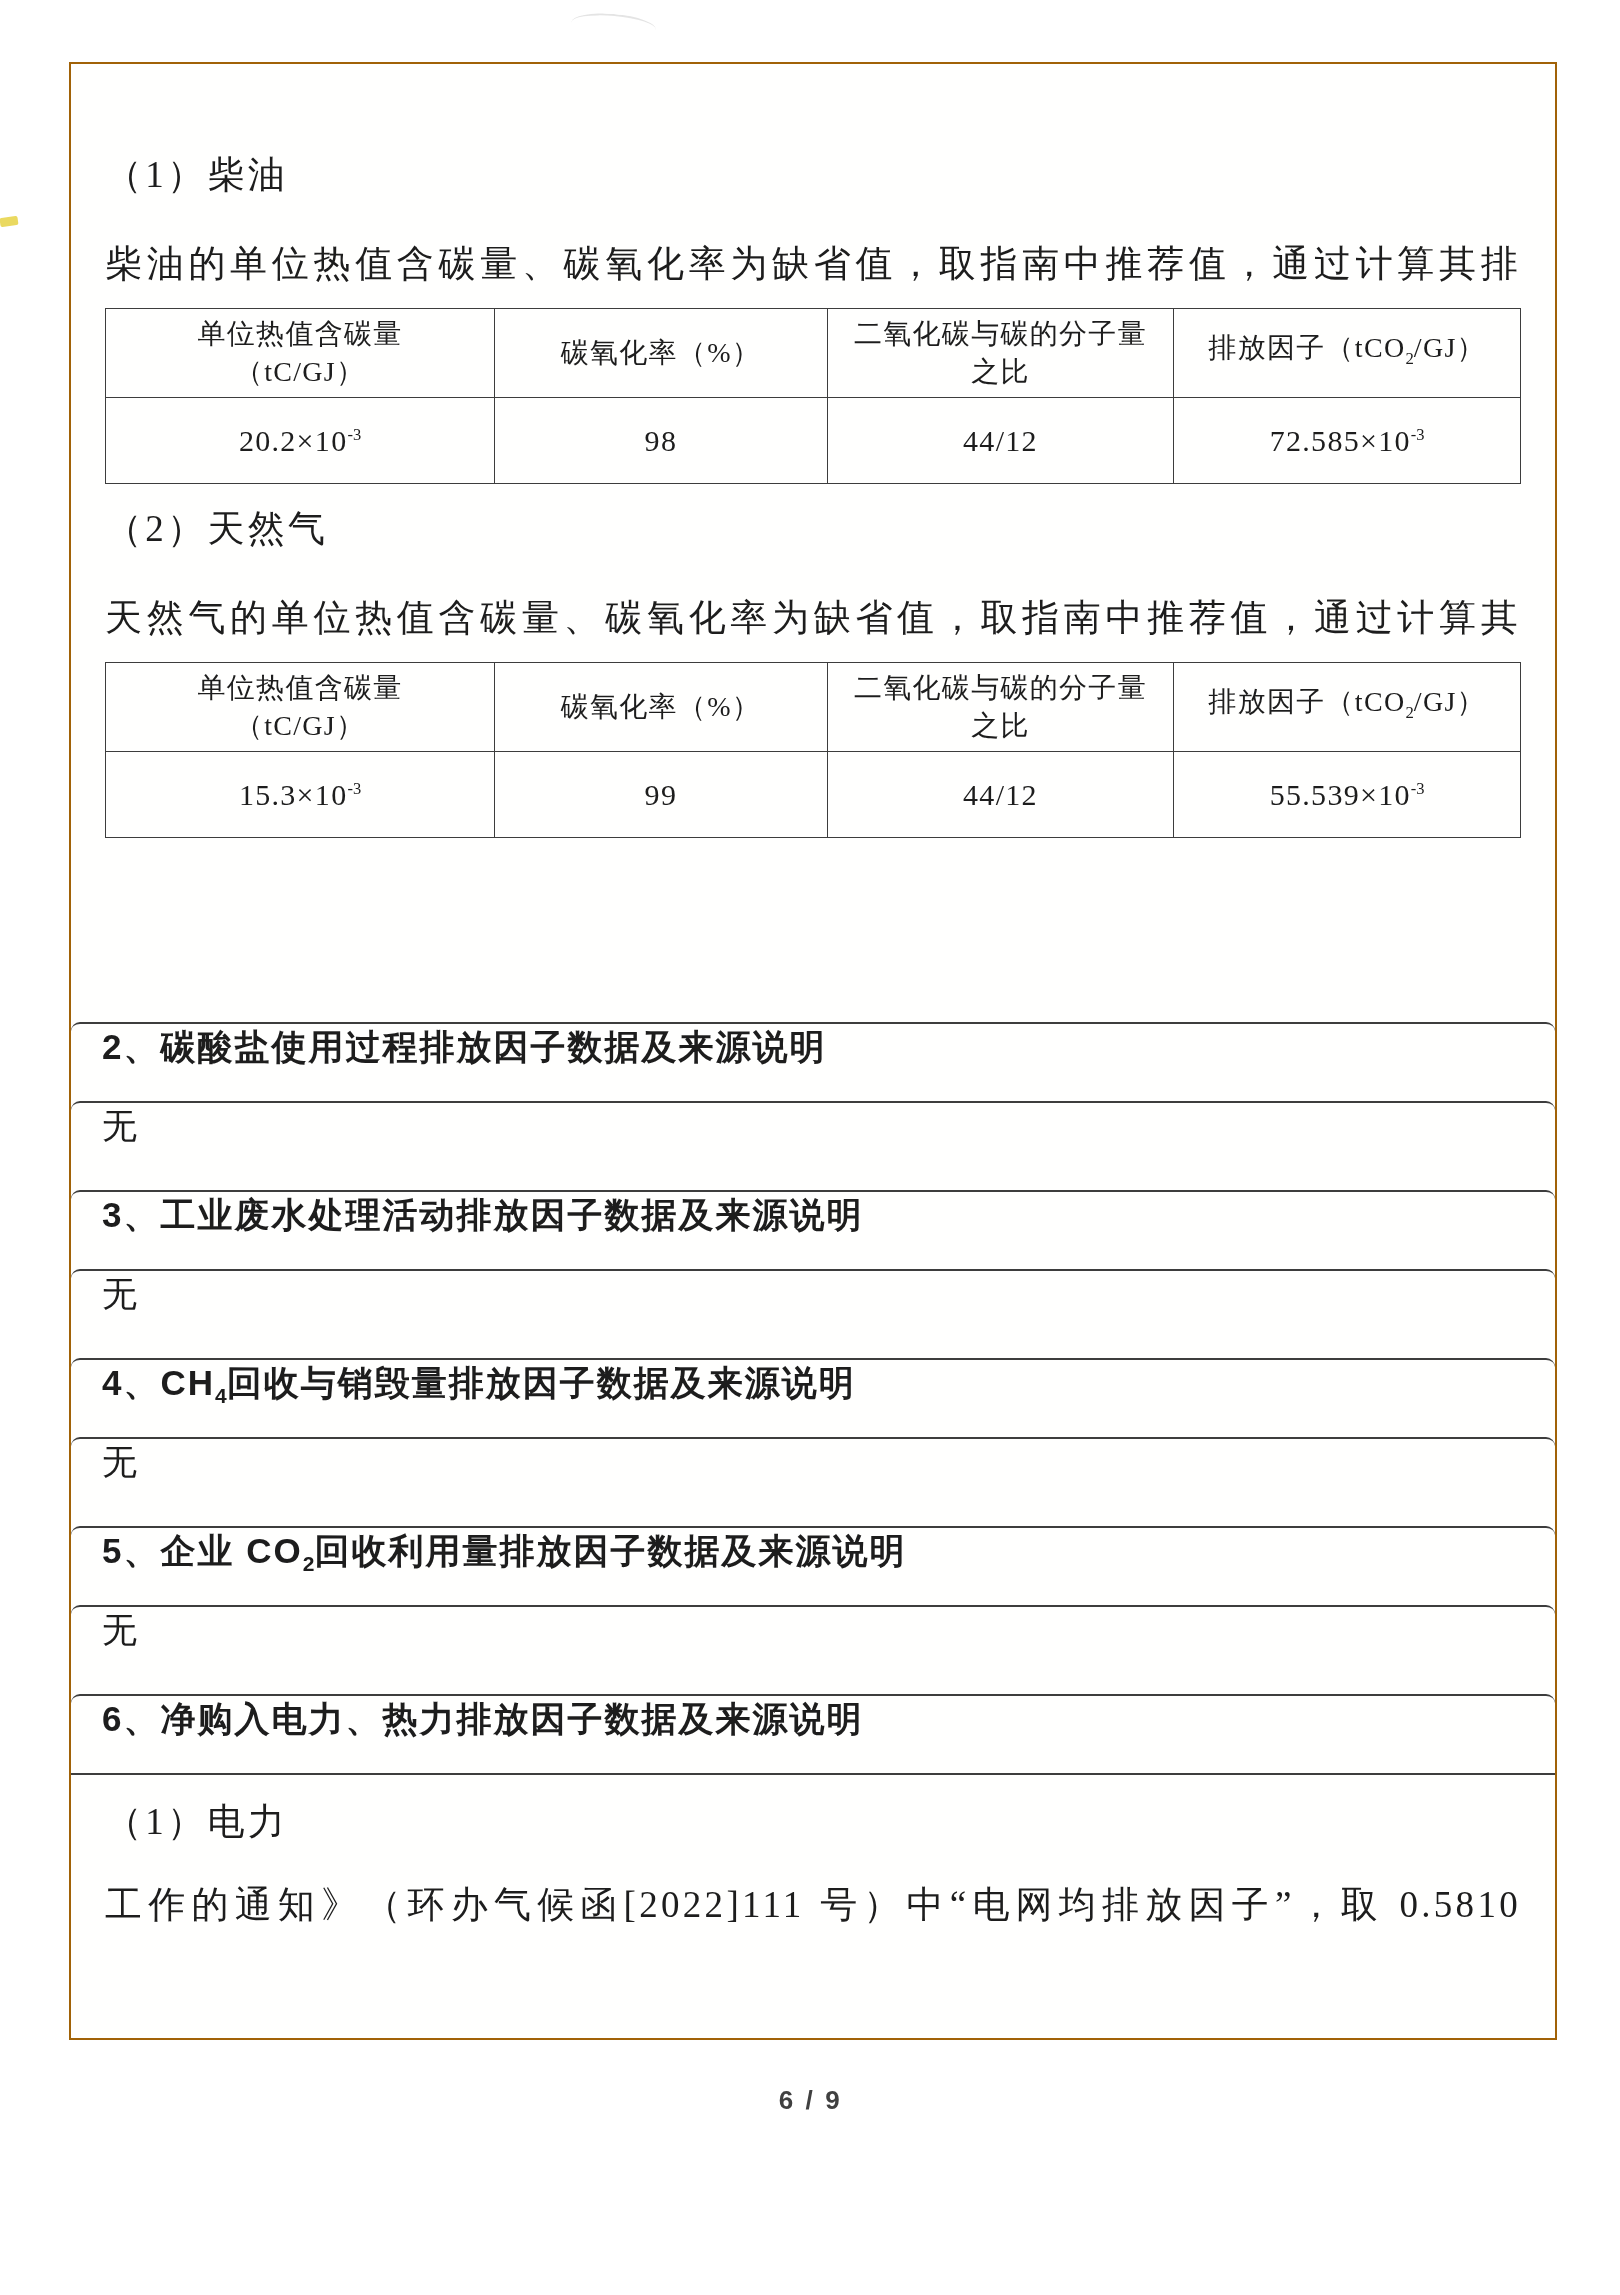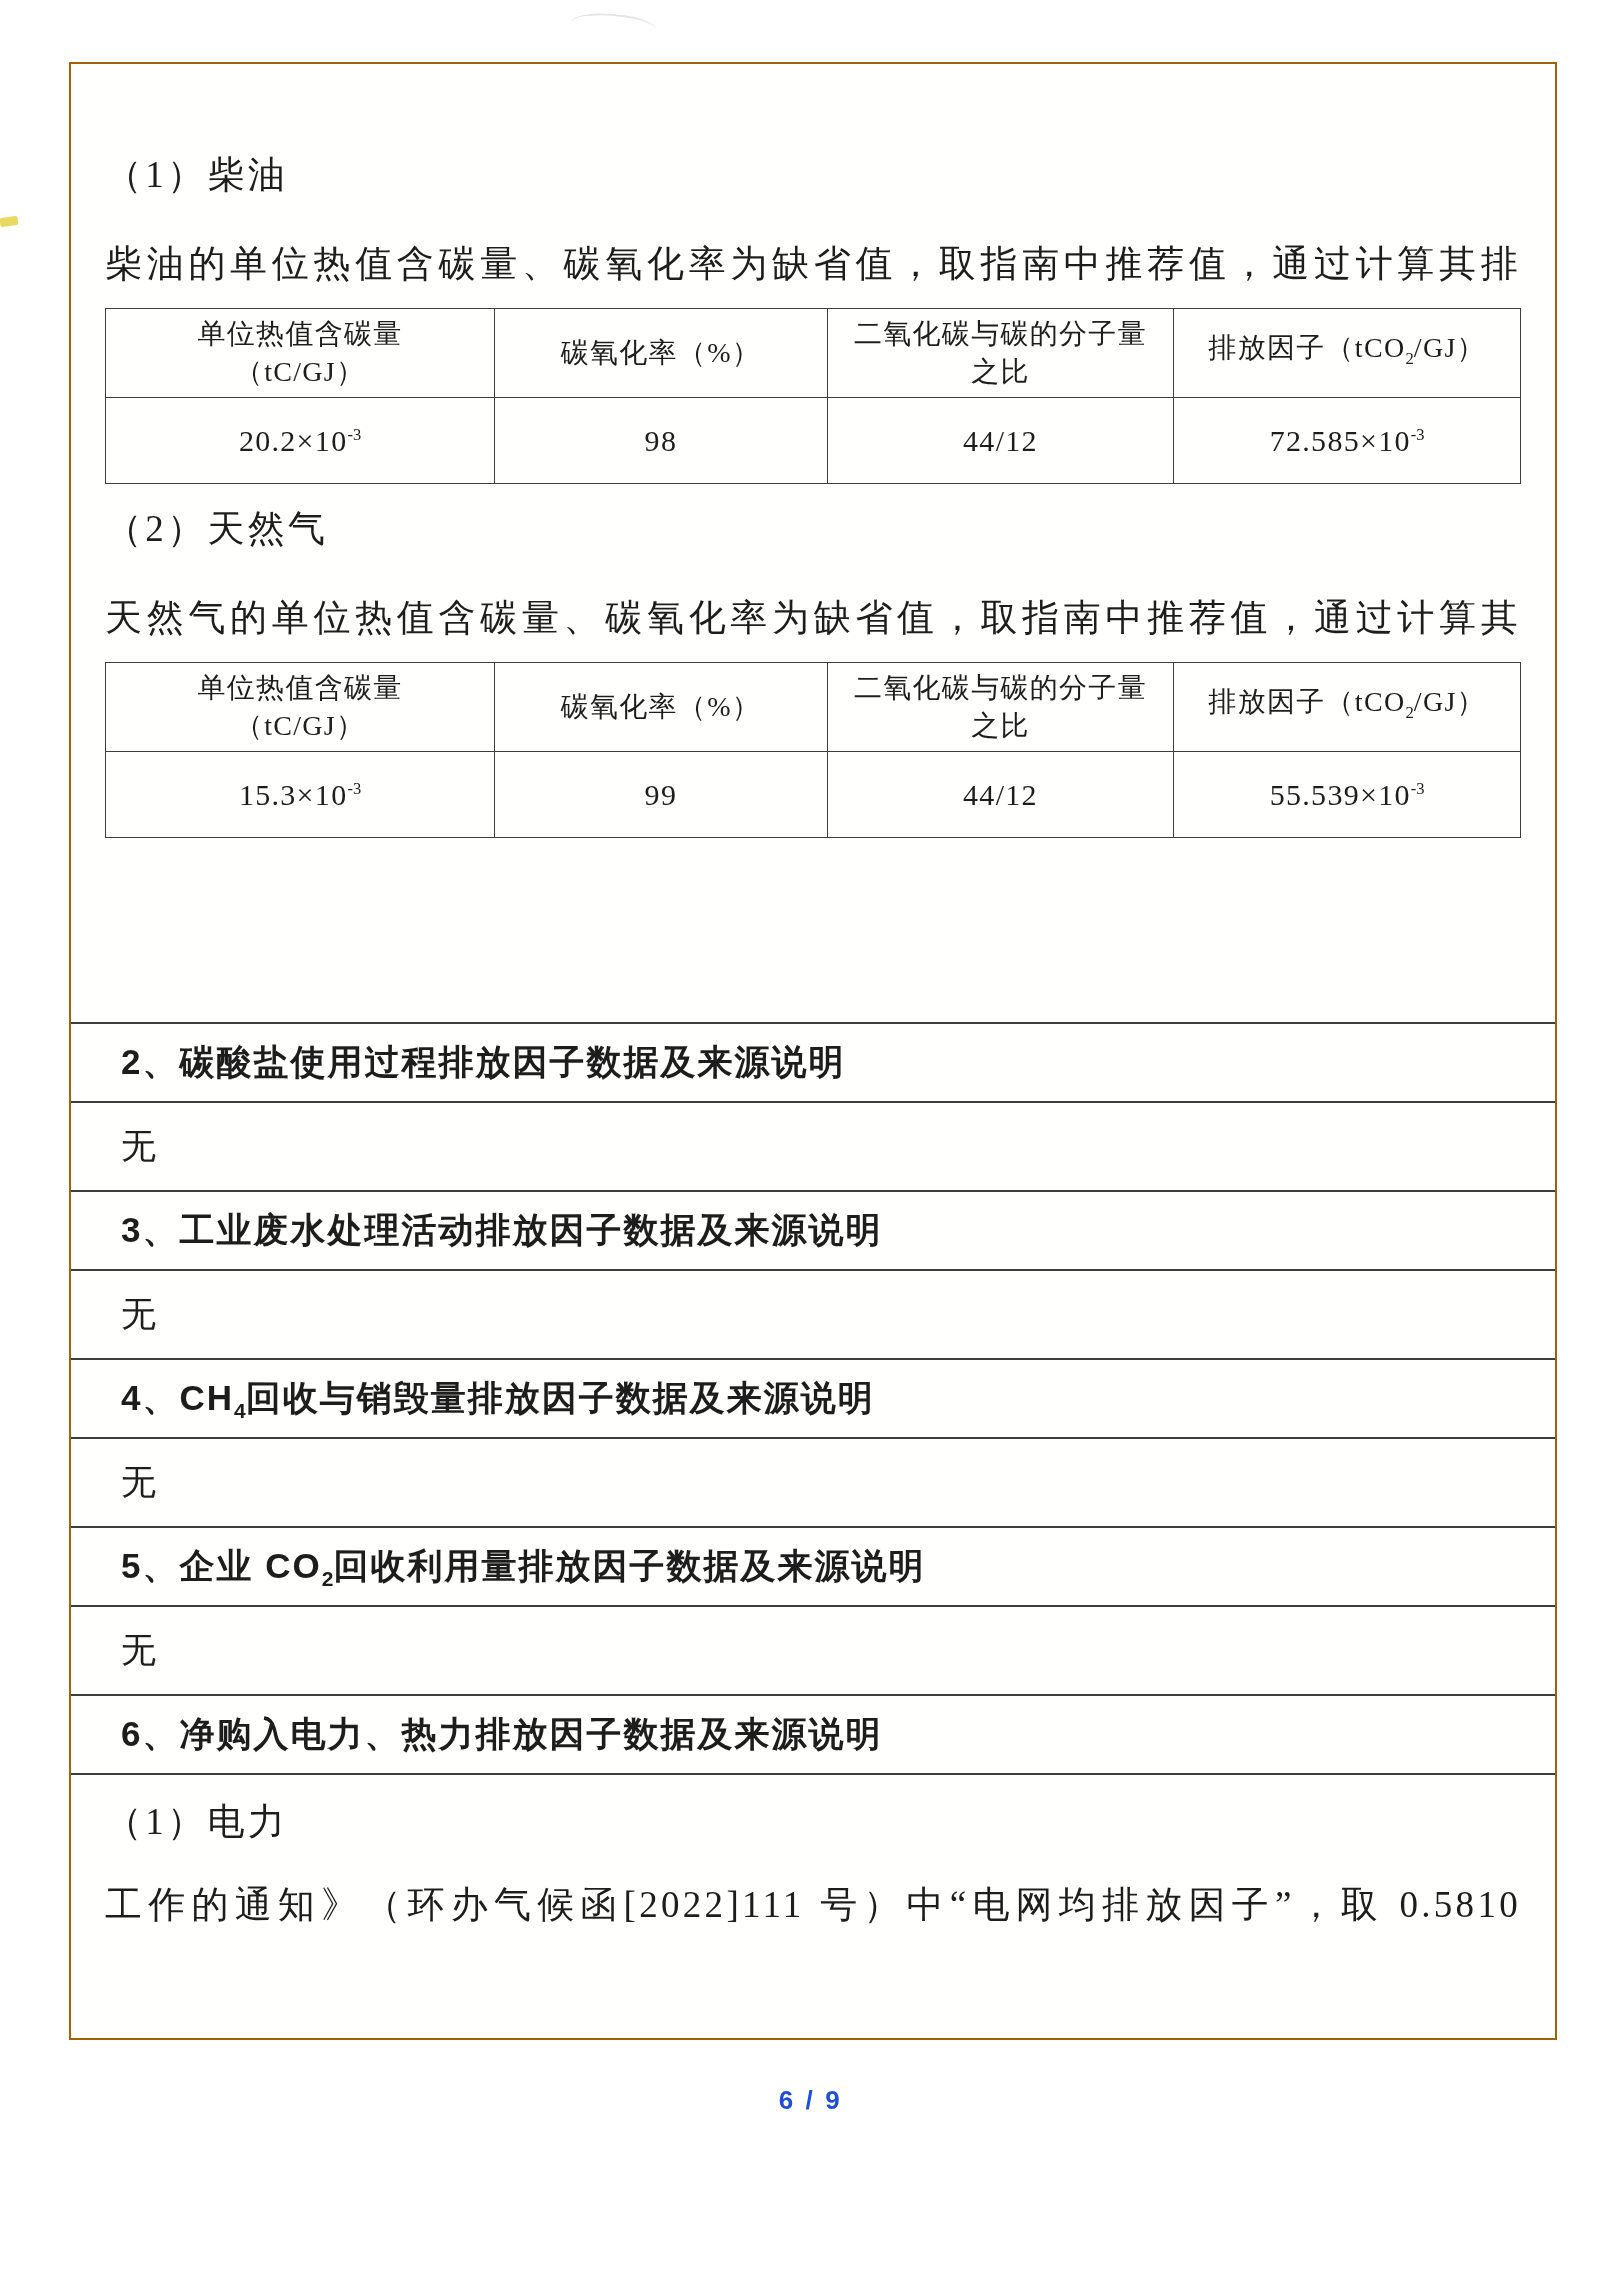--- a/index.html
+++ b/index.html
@@ -104,22 +104,22 @@
     letter-spacing: 1.3px;
   }
   sup { font-size: 0.55em; vertical-align: super; letter-spacing: 0; }
   sub { font-size: 0.6em; vertical-align: sub; letter-spacing: 0; }
 
   
   .sec-row {
     box-sizing: border-box;
     border-top: 2.6px solid #3d3d3d;
     display: flex;
-    align-items: center;
-    padding: 0 50px;
+    padding: 0 31px;
+    border-radius: 9px;
   }
   .sec-row.title-row { height: 79px; }
   .sec-row.value-row { height: 89px; }
   .sec-title {
     font-family: "Liberation Sans", "DejaVu Sans", sans-serif;
     font-weight: 700;
     font-size: 35px;
     letter-spacing: 2px;
     white-space: nowrap;
   }
@@ -142,21 +142,21 @@
   .page-number {
     position: absolute;
     left: 0;
     top: 2085px;
     width: 100%;
     text-align: center;
     font-family: "Liberation Sans", "DejaVu Sans", sans-serif;
     font-weight: 600;
     font-size: 26px;
     letter-spacing: 2.6px;
-    color: #1d4ed8;
+    color: #404040;
   }
 </style>
 </head>
 <body>
 
 <div class="artifact-yellow"></div>
 <div class="artifact-curve"></div>
 
 <div class="content-box">
 

